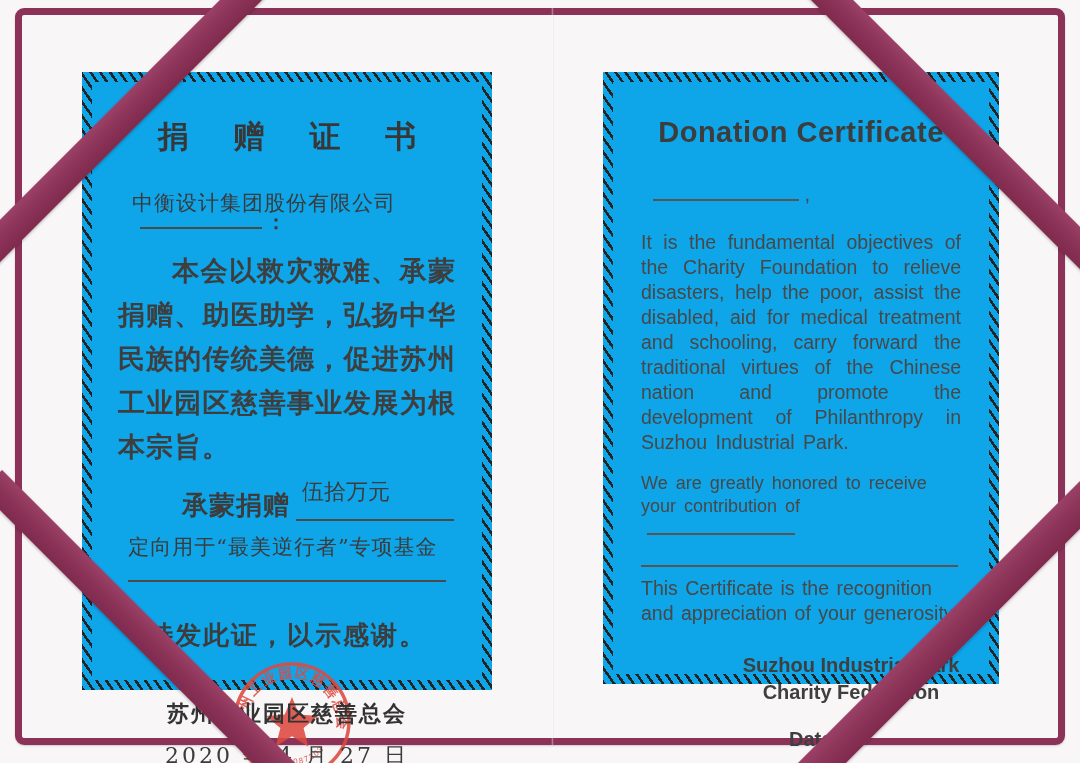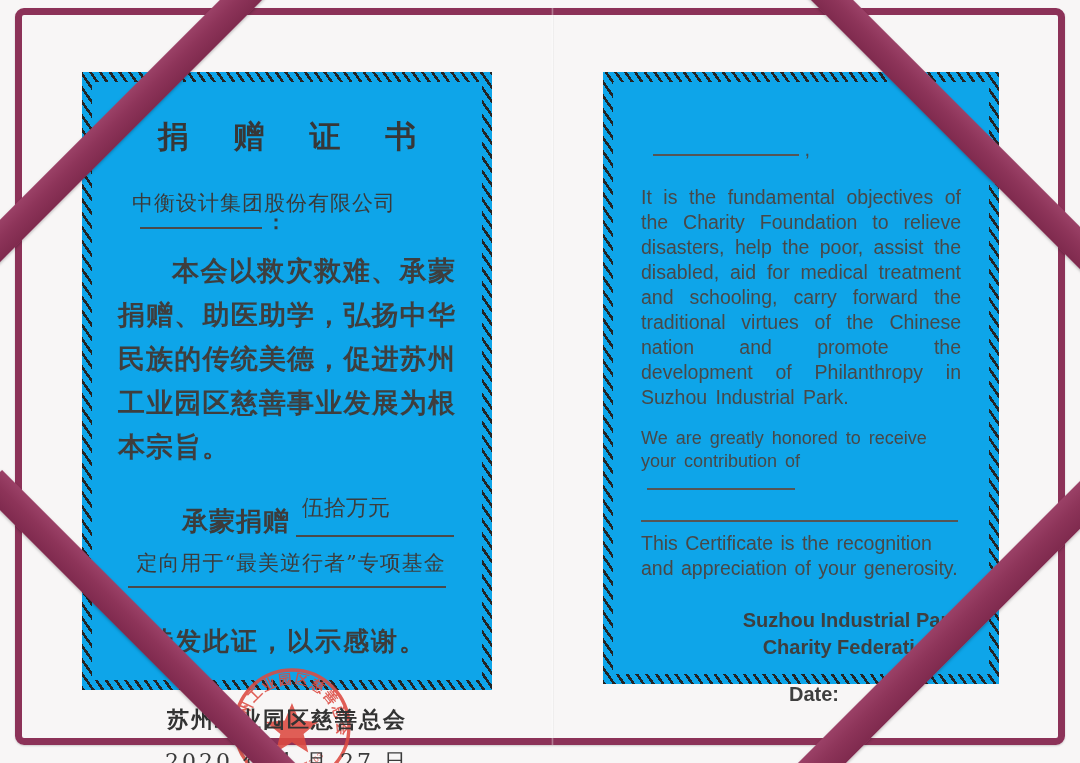--- a/index.html
+++ b/index.html
@@ -52,33 +52,33 @@
     font-family:"DejaVu Serif","Liberation Serif",serif;
     font-size:21px; color:#3a3a3a; letter-spacing:1px;
   }
   .donor-line{position:absolute; left:22px; top:44px; width:122px; border-bottom:2px solid #4a4a4a;}
   .donor-colon{position:absolute; left:148px; top:26px; font-size:20px; font-weight:700; color:#3a3a3a;}
   .cn-body{
     margin-top:2px; font-family:"DejaVu Sans","Liberation Sans",sans-serif;
     font-size:27px; font-weight:600; color:#3e3e3e;
     line-height:1.63; text-align:justify; text-indent:2em; letter-spacing:1px;
   }
-  .amount-row{display:flex; align-items:flex-end; margin:26px 0 0 64px;}
+  .amount-row{display:flex; align-items:flex-end; margin:10px 0 0 64px;}
   .amount-label{font-size:26px; font-weight:700; color:#3c3c3c; letter-spacing:1px;}
   .amount-value{
     font-family:"DejaVu Serif","Liberation Serif",serif;
     font-size:22px; color:#3d3d3d;
     border-bottom:2px solid #4a4a4a; width:152px; margin-left:6px;
     padding:0 0 12px 6px; transform:translateY(-2px);
   }
   .purpose{
     margin:10px auto 0 auto; width:94%;
     font-family:"DejaVu Serif","Liberation Serif",serif;
-    font-size:21px; color:#3c3c3c; text-align:right; letter-spacing:1px;
-    border-bottom:2px solid #4a4a4a; padding-bottom:9px;
+    font-size:21px; color:#3c3c3c; text-align:left; letter-spacing:1px;
+    border-bottom:2px solid #4a4a4a; padding-bottom:19px;
   }
   .closing{
     margin-top:36px; text-align:center;
     font-size:26px; font-weight:700; color:#3c3c3c; letter-spacing:2px;
     font-family:"DejaVu Sans","Liberation Sans",sans-serif;
   }
   .stamp-block{position:relative; margin-top:46px; text-align:center;}
   .seal-svg{position:absolute; left:50%; top:-40px; transform:translateX(-46%); z-index:1; opacity:.88;}
   .org-name{
     position:relative; z-index:2;
@@ -154,20 +154,21 @@
         <text font-size="8" fill="#dd4a41" letter-spacing="1.5">
           <textPath href="#sealBottomArc" startOffset="12%">3205940087303</textPath>
         </text>
       </svg>
       <div class="org-name">苏州工业园区慈善总会</div>
       <div class="cn-date">2020 年  4 月 27 日</div>
     </div>
   </div>
 
   <div class="page right">
+    <div class="en-title">Donation Certificate</div>
 
     <div class="salutation">
       <span class="line"></span>
       <span>,</span>
     </div>
 
     <div class="en-body">It is the fundamental objectives of the Charity Foundation to relieve disasters, help the poor, assist the disabled, aid for medical treatment and schooling, carry forward the traditional virtues of the Chinese nation and promote the development of Philanthropy in Suzhou Industrial Park.</div>
 
     <div class="en-contrib">
       <span>We are greatly honored to receive your contribution of</span>

